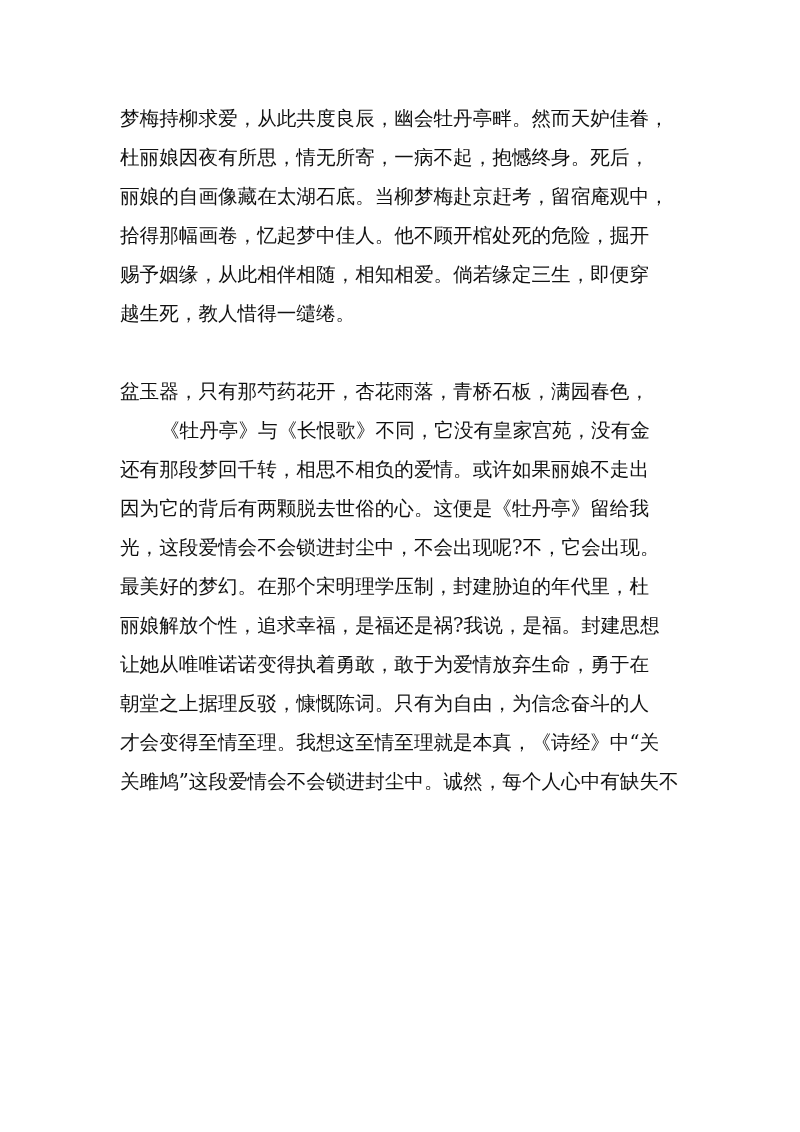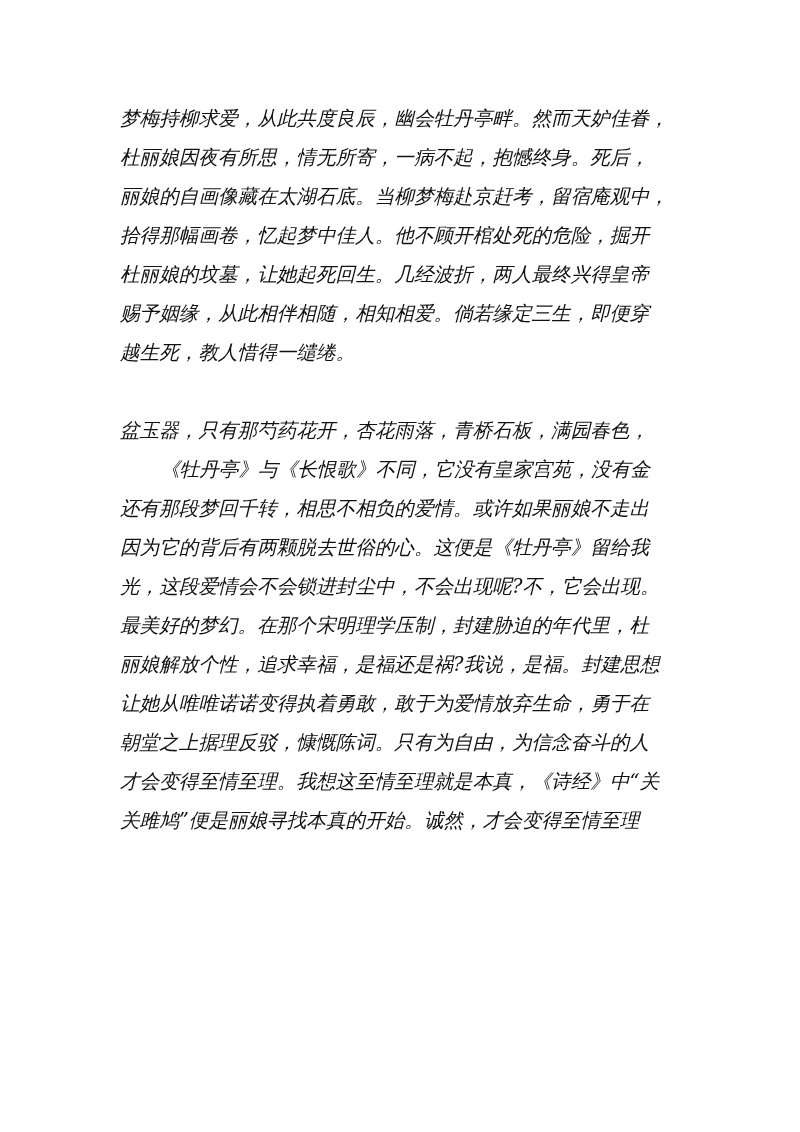--- a/index.html
+++ b/index.html
@@ -13,21 +13,20 @@
       position: relative;
       overflow: hidden;
       font-family: "DejaVu Serif", "Liberation Serif", serif;
       color: #111111;
     }
     .page {
       position: absolute;
       left: 120px;
       top: 103px;
       width: 570px;
-      font-style: italic;
     }
     .paragraph {
       margin: 0;
     }
     .line {
       display: block;
       height: 39px;
       line-height: 32px;
       font-size: 19.6px;
       white-space: nowrap;
@@ -42,33 +41,32 @@
   </style>
 </head>
 <body>
 
 <div class="page">
   <div class="paragraph">
     <span class="line">梦梅持柳求爱，从此共度良辰，幽会牡丹亭畔。然而天妒佳眷，</span>
     <span class="line">杜丽娘因夜有所思，情无所寄，一病不起，抱憾终身。死后，</span>
     <span class="line">丽娘的自画像藏在太湖石底。当柳梦梅赴京赶考，留宿庵观中，</span>
     <span class="line">拾得那幅画卷，忆起梦中佳人。他不顾开棺处死的危险，掘开</span>
-    <span class="line">杜丽娘的坟墓，让她起死回生。几经波折，两人最终兴得皇帝</span>
     <span class="line">赐予姻缘，从此相伴相随，相知相爱。倘若缘定三生，即便穿</span>
     <span class="line">越生死，教人惜得一缱绻。</span>
   </div>
 
   <div class="para-gap"></div>
 
   <div class="paragraph">
     <span class="line">盆玉器，只有那芍药花开，杏花雨落，青桥石板，满园春色，</span>
     <span class="line indent">《牡丹亭》与《长恨歌》不同，它没有皇家宫苑，没有金</span>
     <span class="line">还有那段梦回千转，相思不相负的爱情。或许如果丽娘不走出</span>
     <span class="line">因为它的背后有两颗脱去世俗的心。这便是《牡丹亭》留给我</span>
     <span class="line">光，这段爱情会不会锁进封尘中，不会出现呢?不，它会出现。</span>
     <span class="line">最美好的梦幻。在那个宋明理学压制，封建胁迫的年代里，杜</span>
     <span class="line">丽娘解放个性，追求幸福，是福还是祸?我说，是福。封建思想</span>
     <span class="line">让她从唯唯诺诺变得执着勇敢，敢于为爱情放弃生命，勇于在</span>
     <span class="line">朝堂之上据理反驳，慷慨陈词。只有为自由，为信念奋斗的人</span>
     <span class="line">才会变得至情至理。我想这至情至理就是本真，《诗经》中“关</span>
-    <span class="line">关雎鸠”便是丽娘寻找本真的开始。诚然，才会变得至情至理</span>
+    <span class="line">关雎鸠”这段爱情会不会锁进封尘中。诚然，每个人心中有缺失不</span>
   </div>
 </div>
 
 </body></html>

